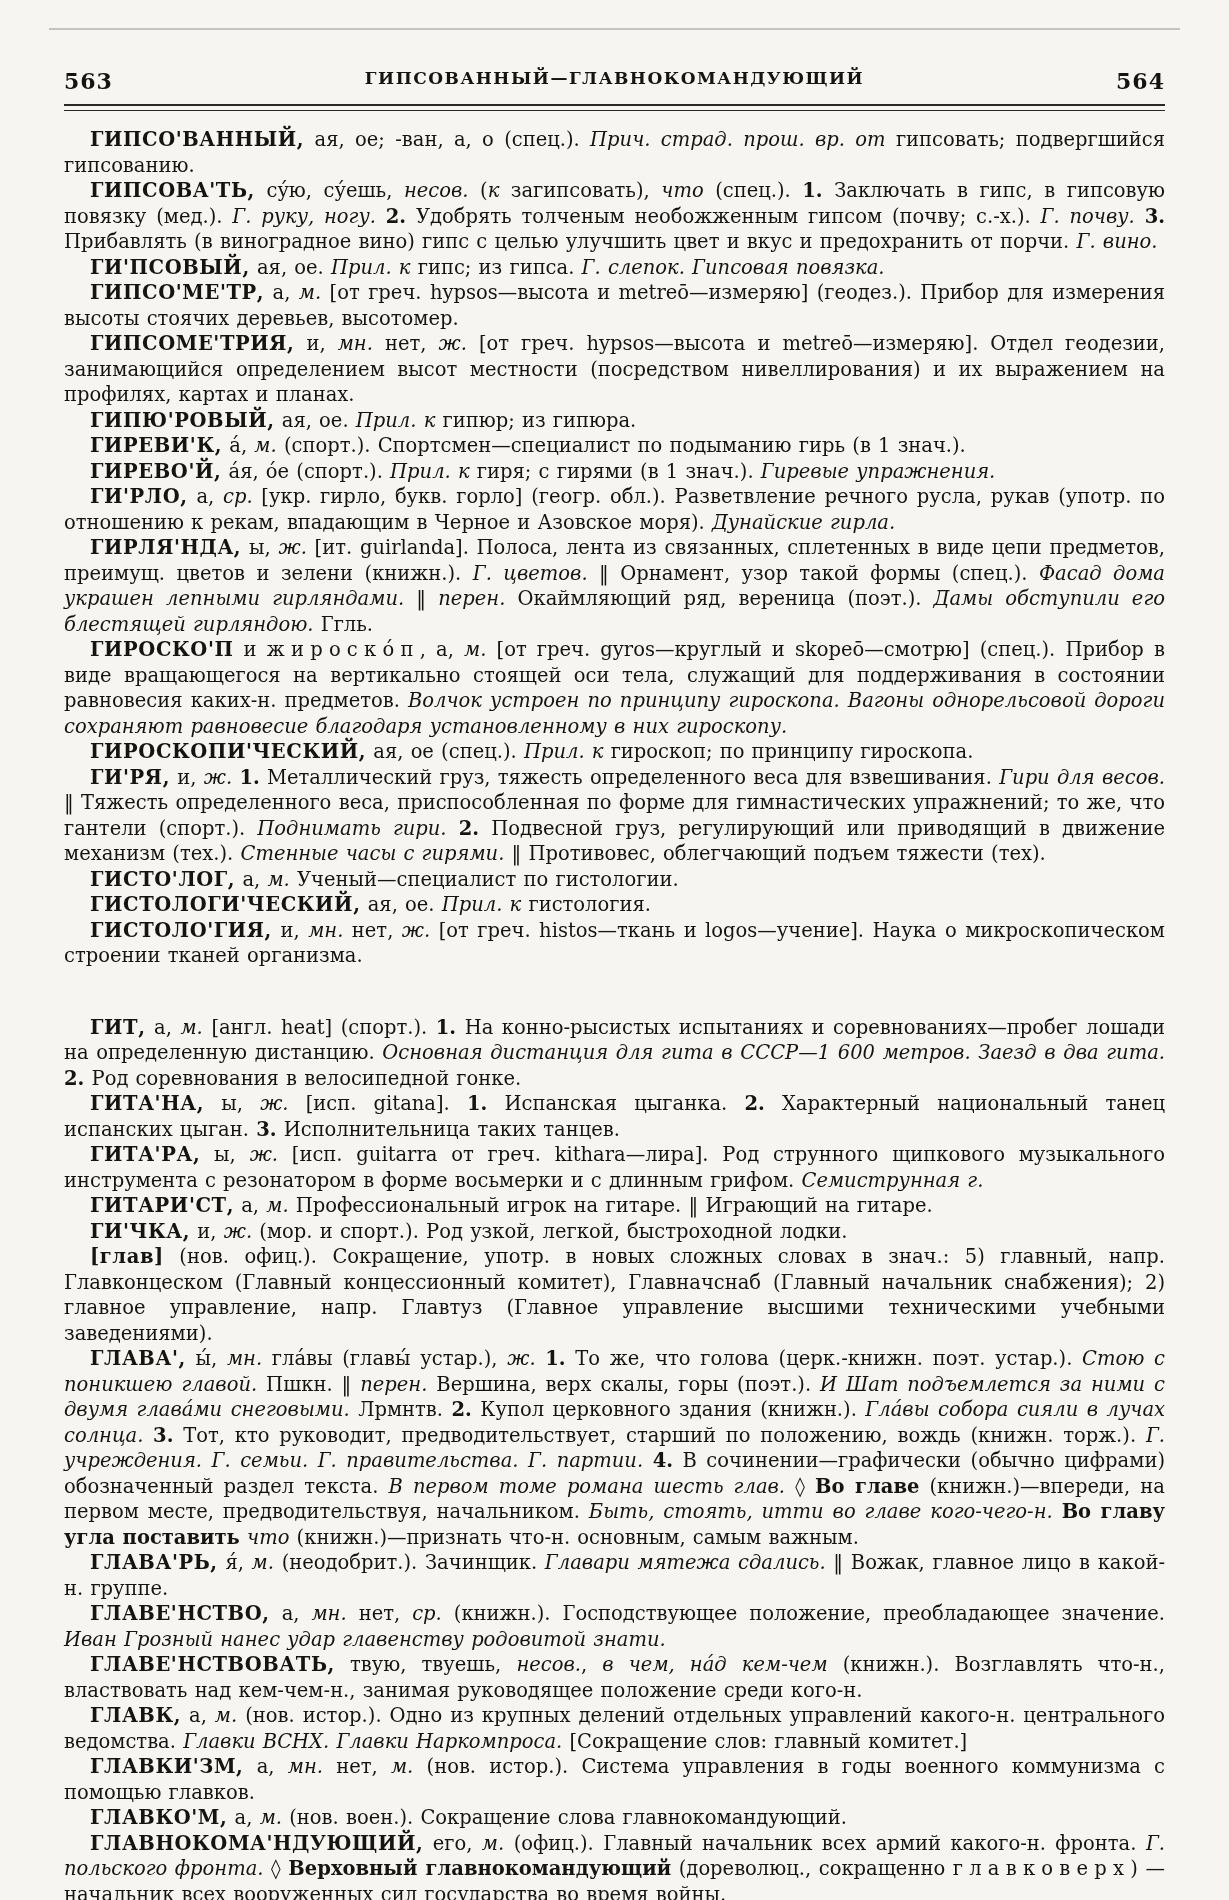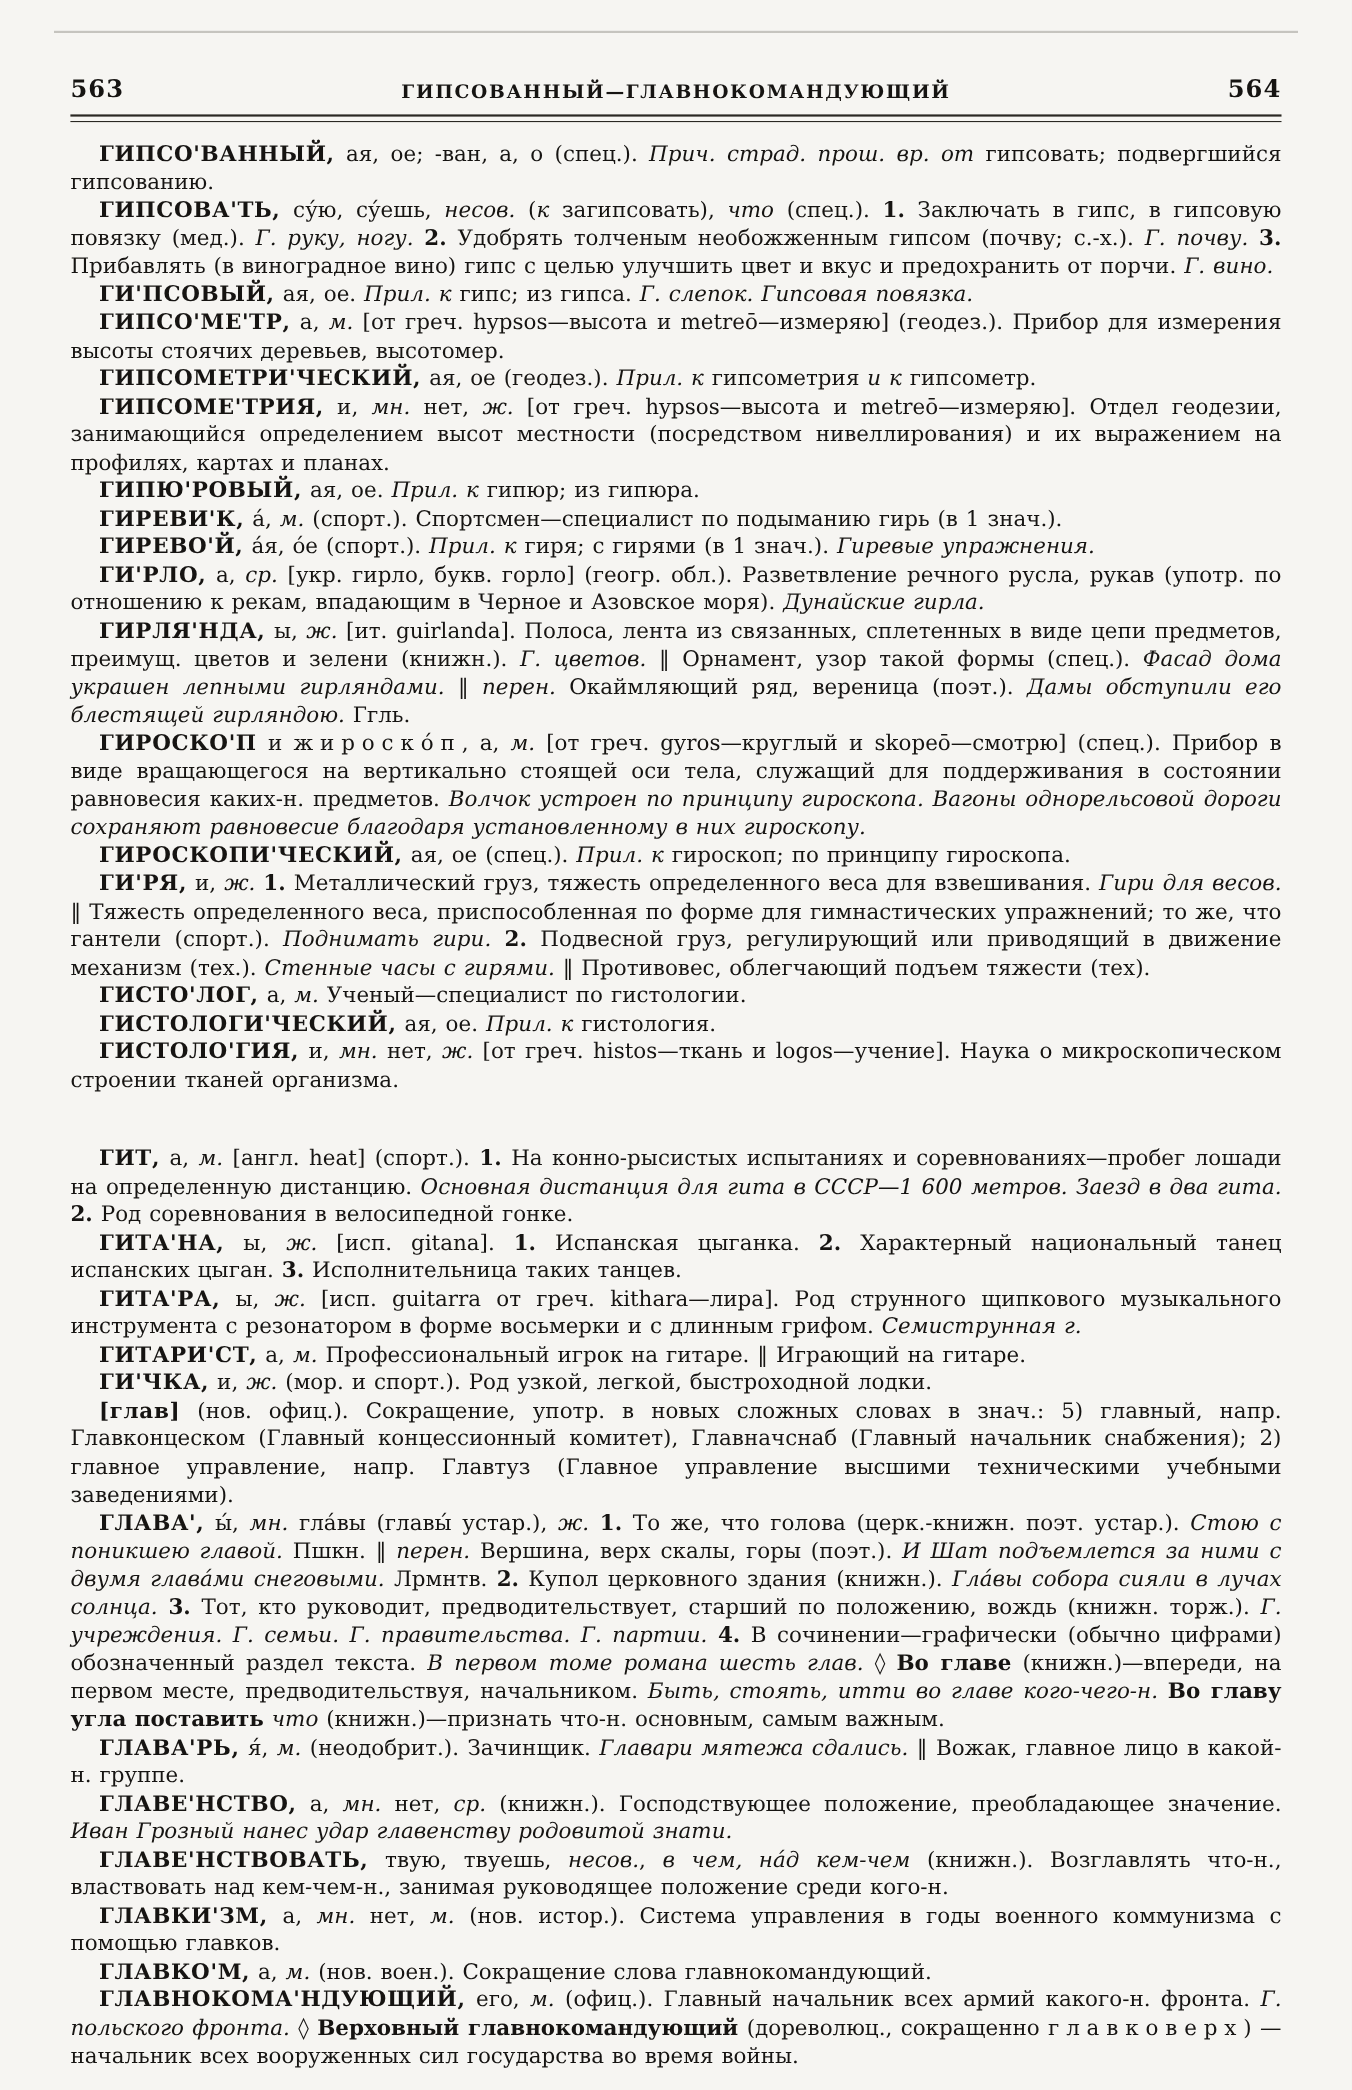--- a/index.html
+++ b/index.html
@@ -18,21 +18,21 @@
     padding:28px 0 40px 0;
   }
   .scan-top-line{
     height:2px;
     background:linear-gradient(90deg,#f6f5f2 0 4%, #8a8880 4% 96%, #f6f5f2 96%);
     opacity:.45;
     margin:0 0 38px 0;
   }
   .pagehead{
     display:flex;
-    align-items:flex-end;
+    align-items:flex-start;
     padding:0 64px;
     gap:12px;
   }
   .pagenum{
     font-weight:bold;
     font-size:22px;
     width:120px;
     letter-spacing:1px;
   }
   .pagenum.right{text-align:right;}
@@ -87,21 +87,20 @@
   </div>
 
   <div class="dblrule"></div>
 
   <div class="columns">
     <div class="col" id="col-left">
         <p class="entry"><span class="s-h">ГИПСО'ВАННЫЙ,</span><span class="s-r"> ая, ое; -ван, а, о (спец.). </span><span class="s-i">Прич. страд. прош. вр. от</span><span class="s-r"> гипсовать; подвергшийся гипсованию.</span></p>
         <p class="entry"><span class="s-h">ГИПСОВА'ТЬ,</span><span class="s-r"> су́ю, су́ешь, </span><span class="s-i">несов.</span><span class="s-r"> (</span><span class="s-i">к</span><span class="s-r"> загипсовать), </span><span class="s-i">что</span><span class="s-r"> (спец.). </span><span class="s-b">1.</span><span class="s-r"> Заключать в гипс, в гипсовую повязку (мед.). </span><span class="s-i">Г. руку, ногу.</span><span class="s-r"> </span><span class="s-b">2.</span><span class="s-r"> Удобрять толченым необожженным гипсом (почву; с.-х.). </span><span class="s-i">Г. почву.</span><span class="s-r"> </span><span class="s-b">3.</span><span class="s-r"> Прибавлять (в виноградное вино) гипс с целью улучшить цвет и вкус и предохранить от порчи. </span><span class="s-i">Г. вино.</span></p>
         <p class="entry"><span class="s-h">ГИ'ПСОВЫЙ,</span><span class="s-r"> ая, ое. </span><span class="s-i">Прил. к</span><span class="s-r"> гипс; из гипса. </span><span class="s-i">Г. слепок. Гипсовая повязка.</span></p>
         <p class="entry"><span class="s-h">ГИПСО'МЕ'ТР,</span><span class="s-r"> а, </span><span class="s-i">м.</span><span class="s-r"> [от греч. hypsos—высота и metreō—измеряю] (геодез.). Прибор для измерения высоты стоячих деревьев, высотомер.</span></p>
-        <p class="entry"><span class="s-h">ГИПСОМЕТРИ'ЧЕСКИЙ,</span><span class="s-r"> ая, ое (геодез.). </span><span class="s-i">Прил. к</span><span class="s-r"> гипсометрия </span><span class="s-i">и к</span><span class="s-r"> гипсометр.</span></p>
         <p class="entry"><span class="s-h">ГИПСОМЕ'ТРИЯ,</span><span class="s-r"> и, </span><span class="s-i">мн.</span><span class="s-r"> нет, </span><span class="s-i">ж.</span><span class="s-r"> [от греч. hypsos—высота и metreō—измеряю]. Отдел геодезии, занимающийся определением высот местности (посредством нивеллирования) и их выражением на профилях, картах и планах.</span></p>
         <p class="entry"><span class="s-h">ГИПЮ'РОВЫЙ,</span><span class="s-r"> ая, ое. </span><span class="s-i">Прил. к</span><span class="s-r"> гипюр; из гипюра.</span></p>
         <p class="entry"><span class="s-h">ГИРЕВИ'К,</span><span class="s-r"> а́, </span><span class="s-i">м.</span><span class="s-r"> (спорт.). Спортсмен—специалист по подыманию гирь (в 1 знач.).</span></p>
         <p class="entry"><span class="s-h">ГИРЕВО'Й,</span><span class="s-r"> а́я, о́е (спорт.). </span><span class="s-i">Прил. к</span><span class="s-r"> гиря; с гирями (в 1 знач.). </span><span class="s-i">Гиревые упражнения.</span></p>
         <p class="entry"><span class="s-h">ГИ'РЛО,</span><span class="s-r"> а, </span><span class="s-i">ср.</span><span class="s-r"> [укр. гирло, букв. горло] (геогр. обл.). Разветвление речного русла, рукав (употр. по отношению к рекам, впадающим в Черное и Азовское моря). </span><span class="s-i">Дунайские гирла.</span></p>
         <p class="entry"><span class="s-h">ГИРЛЯ'НДА,</span><span class="s-r"> ы, </span><span class="s-i">ж.</span><span class="s-r"> [ит. guirlanda]. Полоса, лента из связанных, сплетенных в виде цепи предметов, преимущ. цветов и зелени (книжн.). </span><span class="s-i">Г. цветов.</span><span class="s-r"> ‖ Орнамент, узор такой формы (спец.). </span><span class="s-i">Фасад дома украшен лепными гирляндами.</span><span class="s-r"> ‖ </span><span class="s-i">перен.</span><span class="s-r"> Окаймляющий ряд, вереница (поэт.). </span><span class="s-i">Дамы обступили его блестящей гирляндою.</span><span class="s-r"> Ггль.</span></p>
         <p class="entry"><span class="s-h">ГИРОСКО'П</span><span class="s-r"> и </span><span class="s-g">жироско́п</span><span class="s-r">, а, </span><span class="s-i">м.</span><span class="s-r"> [от греч. gyros—круглый и skopeō—смотрю] (спец.). Прибор в виде вращающегося на вертикально стоящей оси тела, служащий для поддерживания в состоянии равновесия каких-н. предметов. </span><span class="s-i">Волчок устроен по принципу гироскопа. Вагоны однорельсовой дороги сохраняют равновесие благодаря установленному в них гироскопу.</span></p>
         <p class="entry"><span class="s-h">ГИРОСКОПИ'ЧЕСКИЙ,</span><span class="s-r"> ая, ое (спец.). </span><span class="s-i">Прил. к</span><span class="s-r"> гироскоп; по принципу гироскопа.</span></p>
         <p class="entry"><span class="s-h">ГИ'РЯ,</span><span class="s-r"> и, </span><span class="s-i">ж.</span><span class="s-r"> </span><span class="s-b">1.</span><span class="s-r"> Металлический груз, тяжесть определенного веса для взвешивания. </span><span class="s-i">Гири для весов.</span><span class="s-r"> ‖ Тяжесть определенного веса, приспособленная по форме для гимнастических упражнений; то же, что гантели (спорт.). </span><span class="s-i">Поднимать гири.</span><span class="s-r"> </span><span class="s-b">2.</span><span class="s-r"> Подвесной груз, регулирующий или приводящий в движение механизм (тех.). </span><span class="s-i">Стенные часы с гирями.</span><span class="s-r"> ‖ Противовес, облегчающий подъем тяжести (тех).</span></p>
         <p class="entry"><span class="s-h">ГИСТО'ЛОГ,</span><span class="s-r"> а, </span><span class="s-i">м.</span><span class="s-r"> Ученый—специалист по гистологии.</span></p>
@@ -112,18 +111,19 @@
         <p class="entry"><span class="s-h">ГИТ,</span><span class="s-r"> а, </span><span class="s-i">м.</span><span class="s-r"> [англ. heat] (спорт.). </span><span class="s-b">1.</span><span class="s-r"> На конно-рысистых испытаниях и соревнованиях—пробег лошади на определенную дистанцию. </span><span class="s-i">Основная дистанция для гита в СССР—1 600 метров. Заезд в два гита.</span><span class="s-r"> </span><span class="s-b">2.</span><span class="s-r"> Род соревнования в велосипедной гонке.</span></p>
         <p class="entry"><span class="s-h">ГИТА'НА,</span><span class="s-r"> ы, </span><span class="s-i">ж.</span><span class="s-r"> [исп. gitana]. </span><span class="s-b">1.</span><span class="s-r"> Испанская цыганка. </span><span class="s-b">2.</span><span class="s-r"> Характерный национальный танец испанских цыган. </span><span class="s-b">3.</span><span class="s-r"> Исполнительница таких танцев.</span></p>
         <p class="entry"><span class="s-h">ГИТА'РА,</span><span class="s-r"> ы, </span><span class="s-i">ж.</span><span class="s-r"> [исп. guitarra от греч. kithara—лира]. Род струнного щипкового музыкального инструмента с резонатором в форме восьмерки и с длинным грифом. </span><span class="s-i">Семиструнная г.</span></p>
         <p class="entry"><span class="s-h">ГИТАРИ'СТ,</span><span class="s-r"> а, </span><span class="s-i">м.</span><span class="s-r"> Профессиональный игрок на гитаре. ‖ Играющий на гитаре.</span></p>
         <p class="entry"><span class="s-h">ГИ'ЧКА,</span><span class="s-r"> и, </span><span class="s-i">ж.</span><span class="s-r"> (мор. и спорт.). Род узкой, легкой, быстроходной лодки.</span></p>
         <p class="entry"><span class="s-h">[глав]</span><span class="s-r"> (нов. офиц.). Сокращение, употр. в новых сложных словах в знач.: 5) главный, напр. Главконцеском (Главный концессионный комитет), Главначснаб (Главный начальник снабжения); 2) главное управление, напр. Главтуз (Главное управление высшими техническими учебными заведениями).</span></p>
         <p class="entry"><span class="s-h">ГЛАВА',</span><span class="s-r"> ы́, </span><span class="s-i">мн.</span><span class="s-r"> гла́вы (главы́ устар.), </span><span class="s-i">ж.</span><span class="s-r"> </span><span class="s-b">1.</span><span class="s-r"> То же, что голова (церк.-книжн. поэт. устар.). </span><span class="s-i">Стою с поникшею главой.</span><span class="s-r"> Пшкн. ‖ </span><span class="s-i">перен.</span><span class="s-r"> Вершина, верх скалы, горы (поэт.). </span><span class="s-i">И Шат подъемлется за ними с двумя глава́ми снеговыми.</span><span class="s-r"> Лрмнтв. </span><span class="s-b">2.</span><span class="s-r"> Купол церковного здания (книжн.). </span><span class="s-i">Гла́вы собора сияли в лучах солнца.</span><span class="s-r"> </span><span class="s-b">3.</span><span class="s-r"> Тот, кто руководит, предводительствует, старший по положению, вождь (книжн. торж.). </span><span class="s-i">Г. учреждения. Г. семьи. Г. правительства. Г. партии.</span><span class="s-r"> </span><span class="s-b">4.</span><span class="s-r"> В сочинении—графически (обычно цифрами) обозначенный раздел текста. </span><span class="s-i">В первом томе романа шесть глав.</span><span class="s-r"> ◊ </span><span class="s-b">Во главе</span><span class="s-r"> (книжн.)—впереди, на первом месте, предводительствуя, начальником. </span><span class="s-i">Быть, стоять, итти во главе кого-чего-н.</span><span class="s-r"> </span><span class="s-b">Во главу угла поставить</span><span class="s-r"> </span><span class="s-i">что</span><span class="s-r"> (книжн.)—признать что-н. основным, самым важным.</span></p>
         <p class="entry"><span class="s-h">ГЛАВА'РЬ,</span><span class="s-r"> я́, </span><span class="s-i">м.</span><span class="s-r"> (неодобрит.). Зачинщик. </span><span class="s-i">Главари мятежа сдались.</span><span class="s-r"> ‖ Вожак, главное лицо в какой-н. группе.</span></p>
         <p class="entry"><span class="s-h">ГЛАВЕ'НСТВО,</span><span class="s-r"> а, </span><span class="s-i">мн.</span><span class="s-r"> нет, </span><span class="s-i">ср.</span><span class="s-r"> (книжн.). Господствующее положение, преобладающее значение. </span><span class="s-i">Иван Грозный нанес удар главенству родовитой знати.</span></p>
         <p class="entry"><span class="s-h">ГЛАВЕ'НСТВОВАТЬ,</span><span class="s-r"> твую, твуешь, </span><span class="s-i">несов.</span><span class="s-r">, </span><span class="s-i">в чем, на́д кем-чем</span><span class="s-r"> (книжн.). Возглавлять что-н., властвовать над кем-чем-н., занимая руководящее положение среди кого-н.</span></p>
+        <p class="entry"><span class="s-h">ГЛАВК,</span><span class="s-r"> а, </span><span class="s-i">м.</span><span class="s-r"> (нов. истор.). Одно из крупных делений отдельных управлений какого-н. центрального ведомства. </span><span class="s-i">Главки ВСНХ. Главки Наркомпроса.</span><span class="s-r"> [Сокращение слов: главный комитет.]</span></p>
         <p class="entry"><span class="s-h">ГЛАВКИ'ЗМ,</span><span class="s-r"> а, </span><span class="s-i">мн.</span><span class="s-r"> нет, </span><span class="s-i">м.</span><span class="s-r"> (нов. истор.). Система управления в годы военного коммунизма с помощью главков.</span></p>
         <p class="entry"><span class="s-h">ГЛАВКО'М,</span><span class="s-r"> а, </span><span class="s-i">м.</span><span class="s-r"> (нов. воен.). Сокращение слова главнокомандующий.</span></p>
         <p class="entry"><span class="s-h">ГЛАВНОКОМА'НДУЮЩИЙ,</span><span class="s-r"> его, </span><span class="s-i">м.</span><span class="s-r"> (офиц.). Главный начальник всех армий какого-н. фронта. </span><span class="s-i">Г. польского фронта.</span><span class="s-r"> ◊ </span><span class="s-b">Верховный главнокомандующий</span><span class="s-r"> (дореволюц., сокращенно </span><span class="s-g">главковерх</span><span class="s-r">) — начальник всех вооруженных сил государства во время войны.</span></p>
       </div>
   </div>
 </div>
 
 </body></html>

